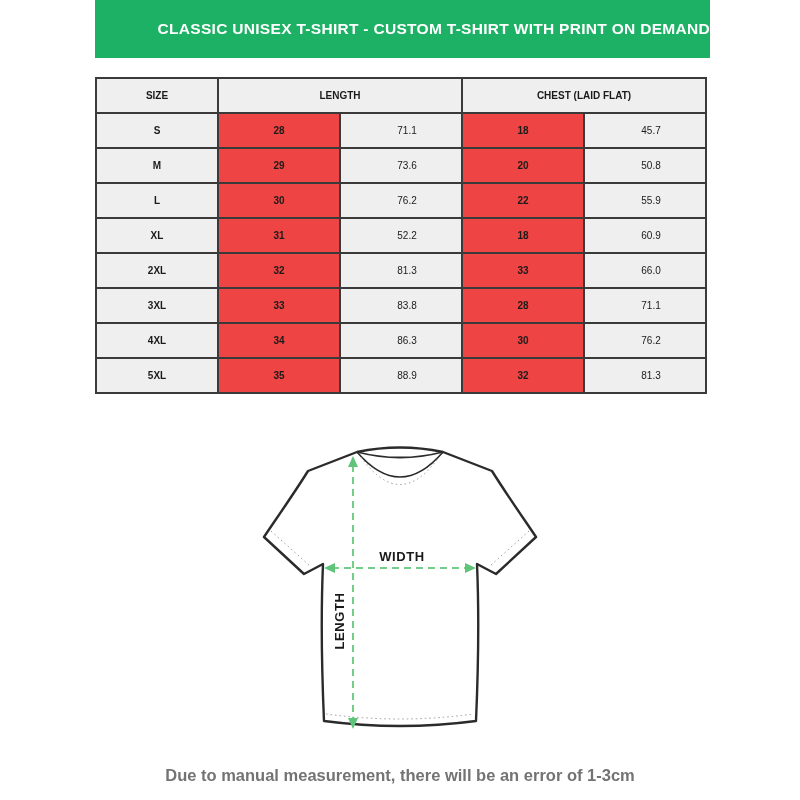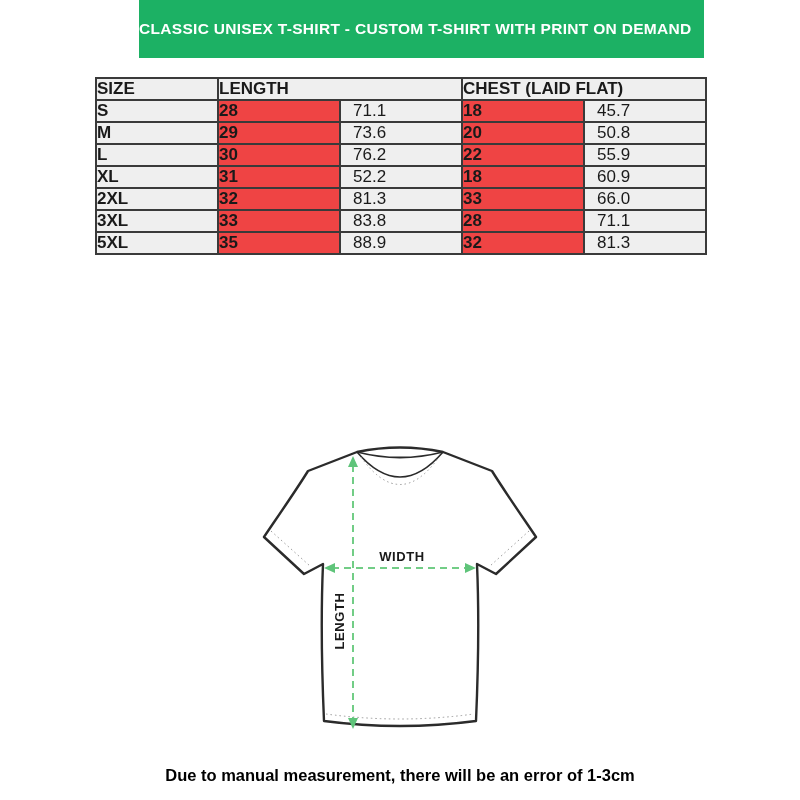--- a/index.html
+++ b/index.html
@@ -6,45 +6,45 @@
   html, body { width: 800px; height: 800px; background: #ffffff; }
   body {
     position: relative;
     font-family: "Liberation Sans", "DejaVu Sans", sans-serif;
     color: #1a1a1a;
   }
 
   
   .banner {
     position: absolute;
-    left: 95px; top: 0; width: 565px; height: 58px;
+    left: 95px; top: 0; width: 615px; height: 58px;
     background: #1cb164;
-    display: flex; align-items: center; justify-content: flex-start; margin-left: 44px;
+    display: flex; align-items: center; justify-content: flex-end;
   }
   .banner-title {
     color: #ffffff;
     font-size: 15.5px;
     font-weight: 700;
     letter-spacing: 0.3px;
     white-space: nowrap;
   }
 
   
   .size-table {
     position: absolute;
     left: 95px; top: 77px; width: 610px;
     border-collapse: collapse;
     table-layout: fixed;
   }
   .size-table th, .size-table td {
     border: 2px solid #3a3a3a;
-    height: 16px;
-    text-align: left;
+    height: 35px;
+    text-align: center;
     vertical-align: middle;
-    font-size: 17px;
+    font-size: 10px;
   }
   .size-table th {
     background: #efefef;
     font-weight: 700;
   }
   .size-table td.size-cell {
     background: #efefef;
     font-weight: 700;
   }
   .size-table td.in-cell { background: #ef4444; font-weight: 700; }
@@ -71,21 +71,21 @@
   .length-label {
     left: 99px; top: 191px;
     transform: translate(-50%, -50%) rotate(-90deg);
   }
 
   
   .note {
     position: absolute;
     left: 0; top: 766px; width: 800px;
     text-align: center;
-    color: #000000;
+    color: #737373;
     font-size: 16.5px;
     font-weight: 700;
   }
 </style>
 </head>
 <body>
 
 <div class="banner">
   <span class="banner-title">CLASSIC UNISEX T-SHIRT - CUSTOM T-SHIRT WITH PRINT ON DEMAND</span>
 </div>
@@ -140,20 +140,27 @@
       <td class="cm-cell">81.3</td>
       <td class="in-cell">33</td>
       <td class="cm-cell">66.0</td>
     </tr>
     <tr>
       <td class="size-cell">3XL</td>
       <td class="in-cell">33</td>
       <td class="cm-cell">83.8</td>
       <td class="in-cell">28</td>
       <td class="cm-cell">71.1</td>
+    </tr>
+    <tr>
+      <td class="size-cell">4XL</td>
+      <td class="in-cell">34</td>
+      <td class="cm-cell">86.3</td>
+      <td class="in-cell">30</td>
+      <td class="cm-cell">76.2</td>
     </tr>
     <tr>
       <td class="size-cell">5XL</td>
       <td class="in-cell">35</td>
       <td class="cm-cell">88.9</td>
       <td class="in-cell">32</td>
       <td class="cm-cell">81.3</td>
     </tr>
   </tbody>
 </table>

